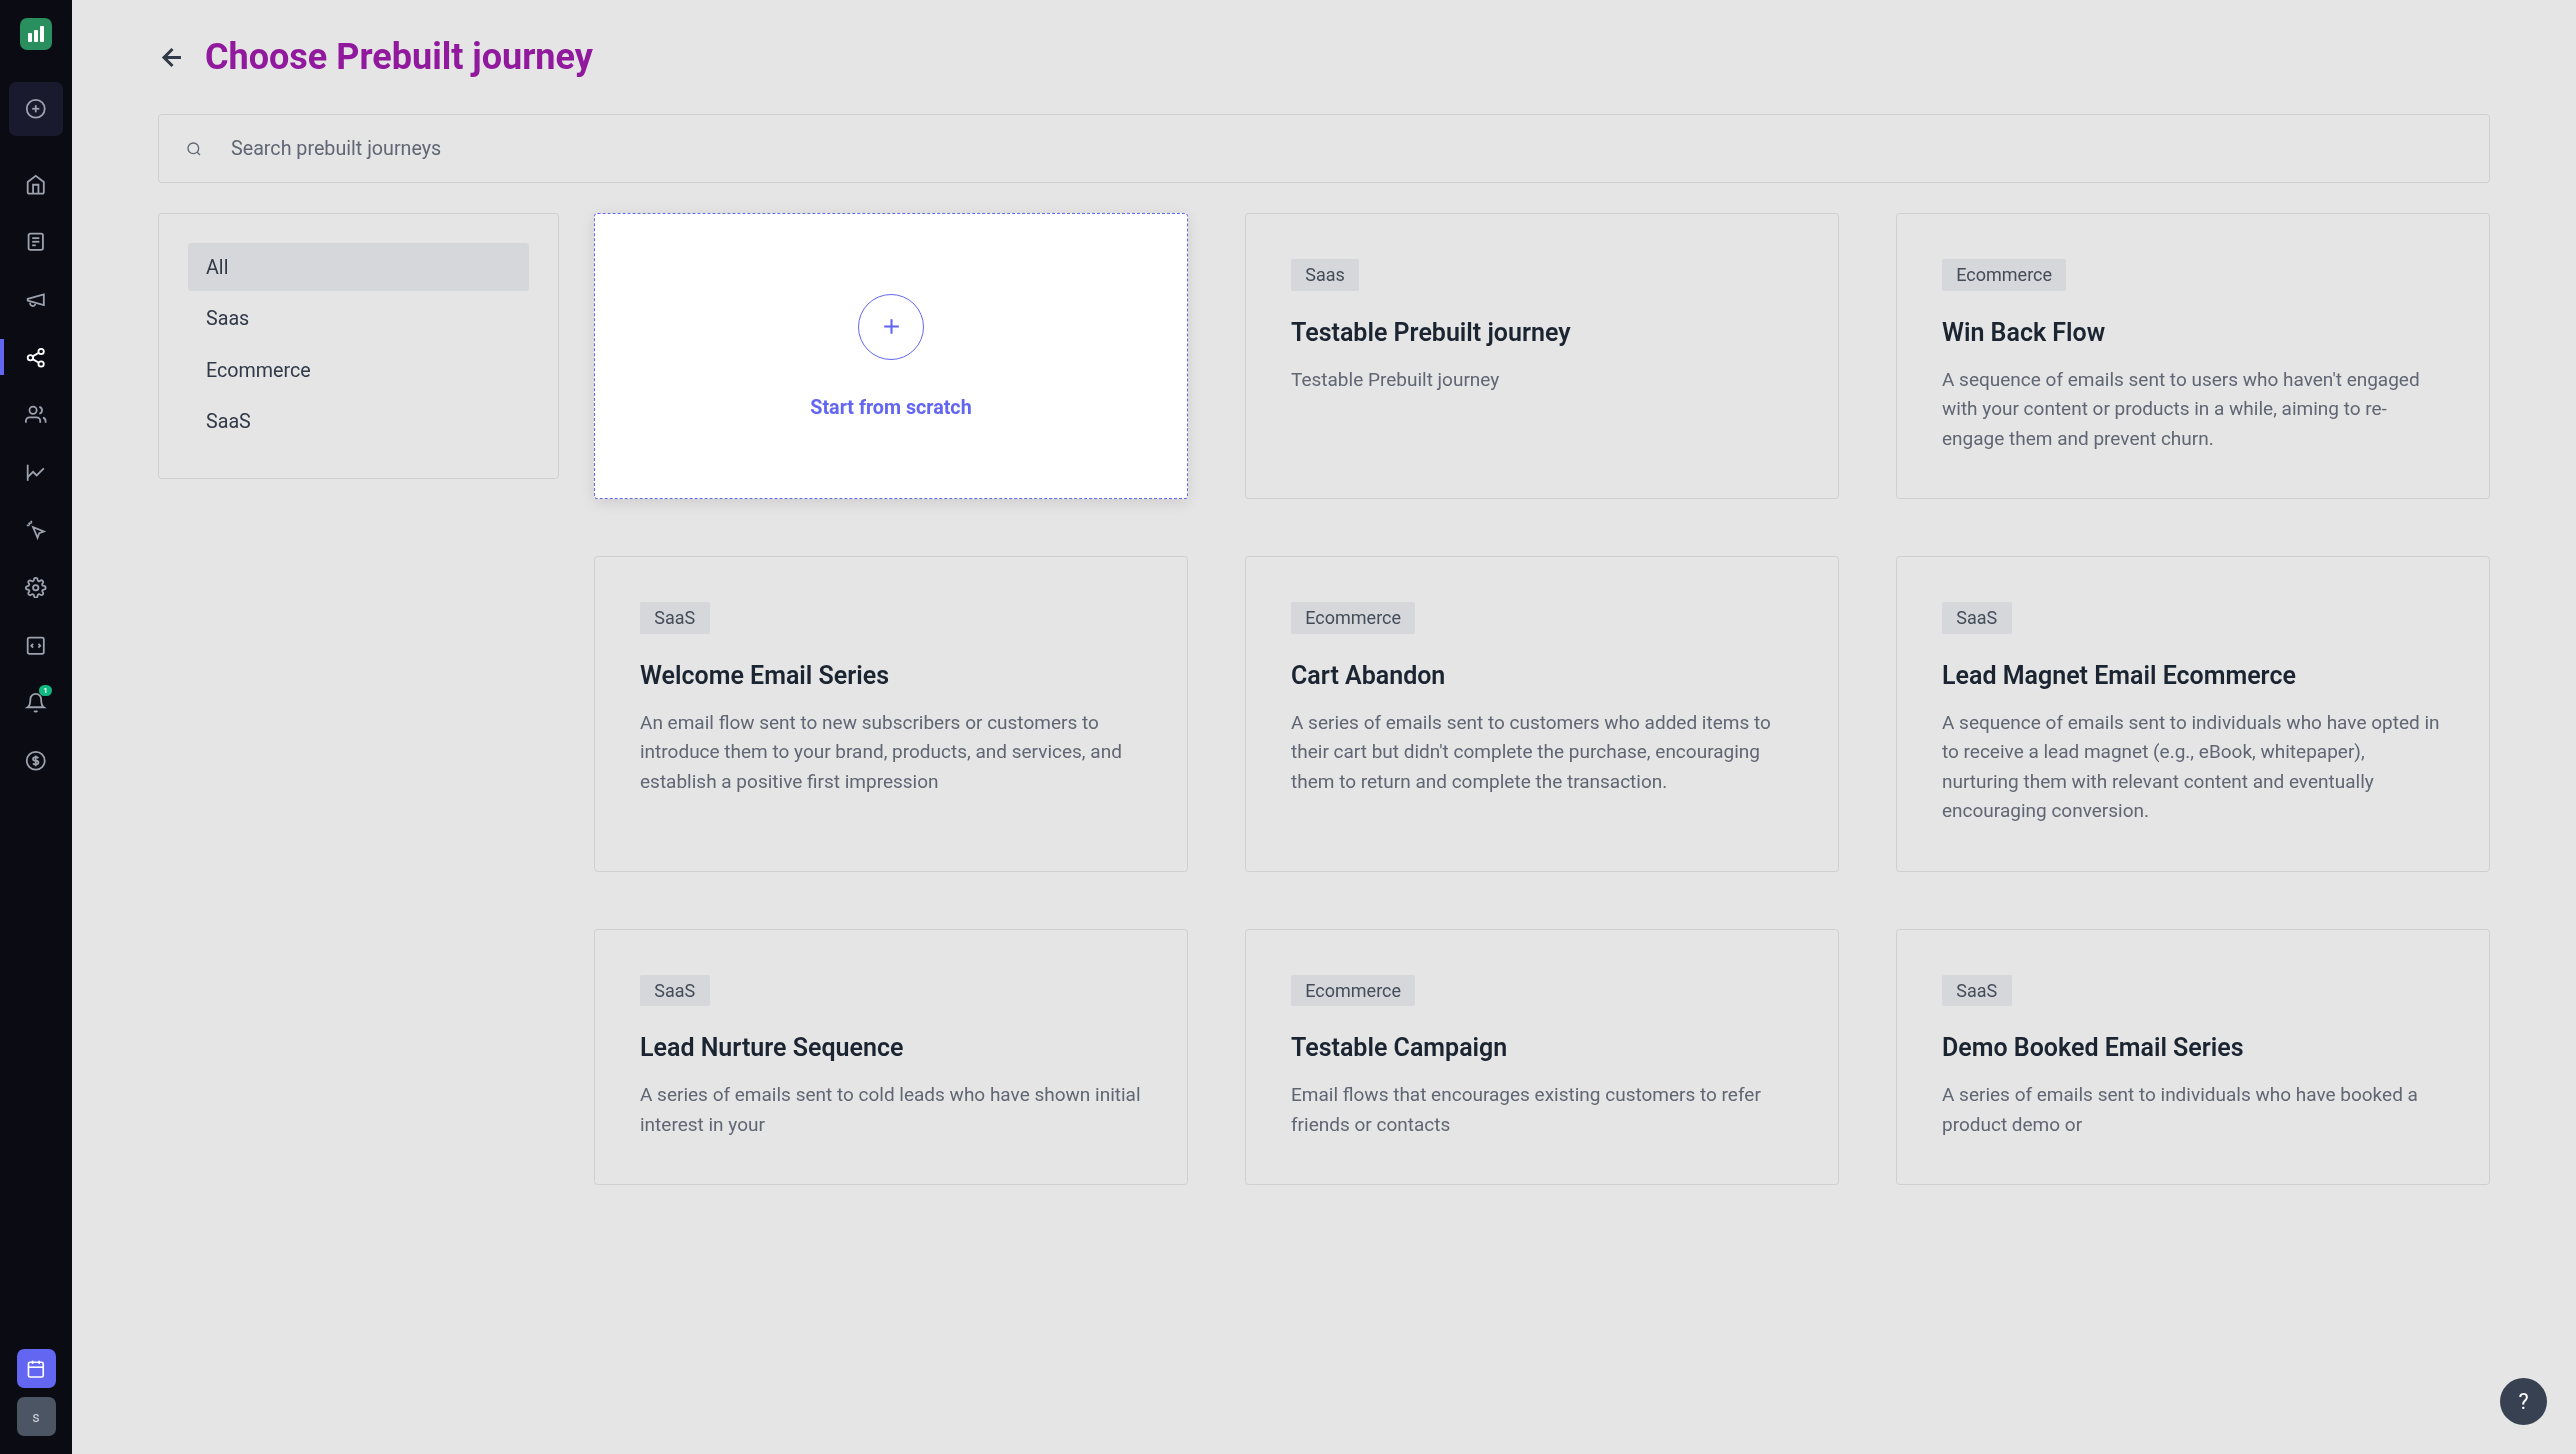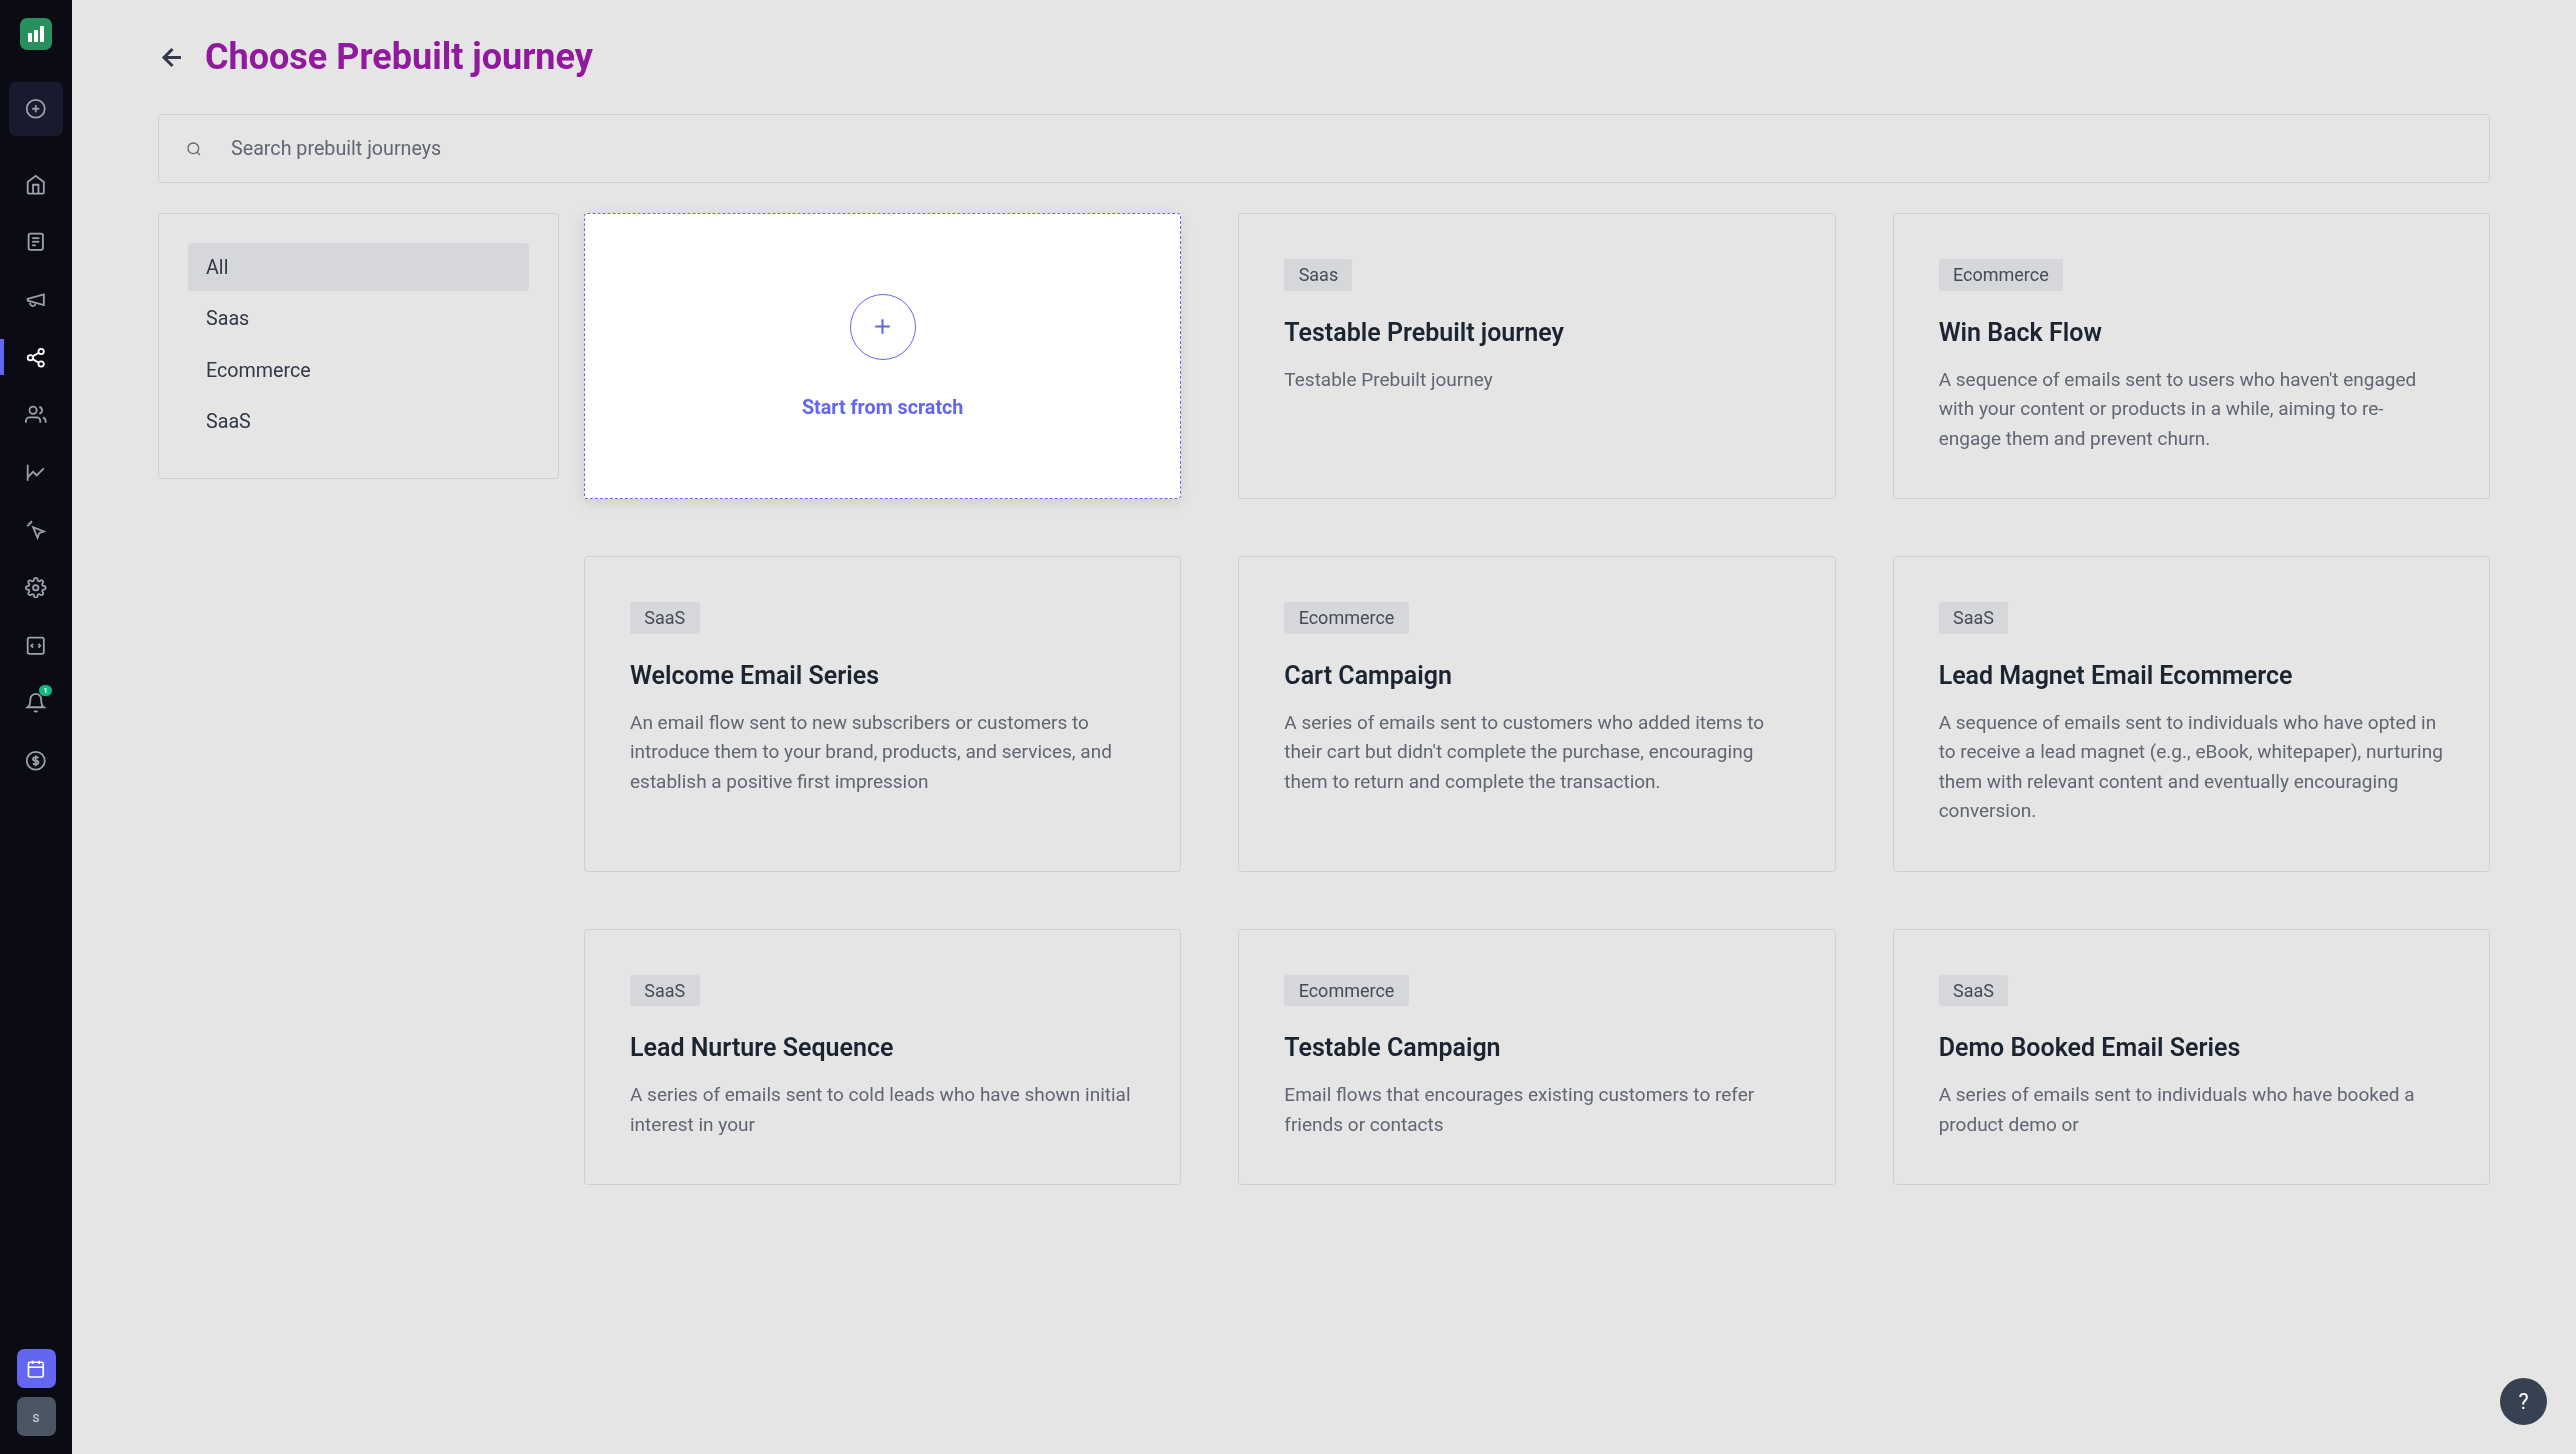--- a/index.html
+++ b/index.html
@@ -194,21 +194,21 @@
   color: #374151;
 }
 
 .search-box input::placeholder {
   color: #6b7280;
 }
 
 .grid-container {
   display: grid;
   grid-template-columns: 401px 1fr 1fr 1fr;
-  gap: 25px;
+  gap: 35px;
 }
 
 .filter-panel {
   border: 0.9px solid #e5e7eb;
   border-radius: 3.6px;
   padding: 29px;
   height: fit-content;
 }
 
 .filter-item {
@@ -464,21 +464,21 @@
         </div>
 
         <div class="card">
           <span class="card-tag">SaaS</span>
           <h3 class="card-title">Welcome Email Series</h3>
           <p class="card-desc">An email flow sent to new subscribers or customers to introduce them to your brand, products, and services, and establish a positive first impression</p>
         </div>
 
         <div class="card">
           <span class="card-tag">Ecommerce</span>
-          <h3 class="card-title">Cart Campaign</h3>
+          <h3 class="card-title">Cart Abandon</h3>
           <p class="card-desc">A series of emails sent to customers who added items to their cart but didn't complete the purchase, encouraging them to return and complete the transaction.</p>
         </div>
 
         <div class="card">
           <span class="card-tag">SaaS</span>
           <h3 class="card-title">Lead Magnet Email Ecommerce</h3>
           <p class="card-desc">A sequence of emails sent to individuals who have opted in to receive a lead magnet (e.g., eBook, whitepaper), nurturing them with relevant content and eventually encouraging conversion.</p>
         </div>
 
         <div class="card">

